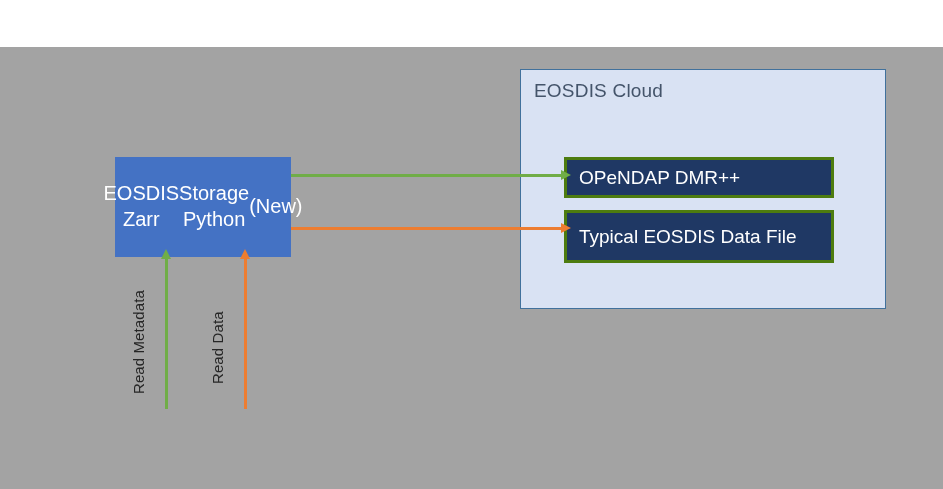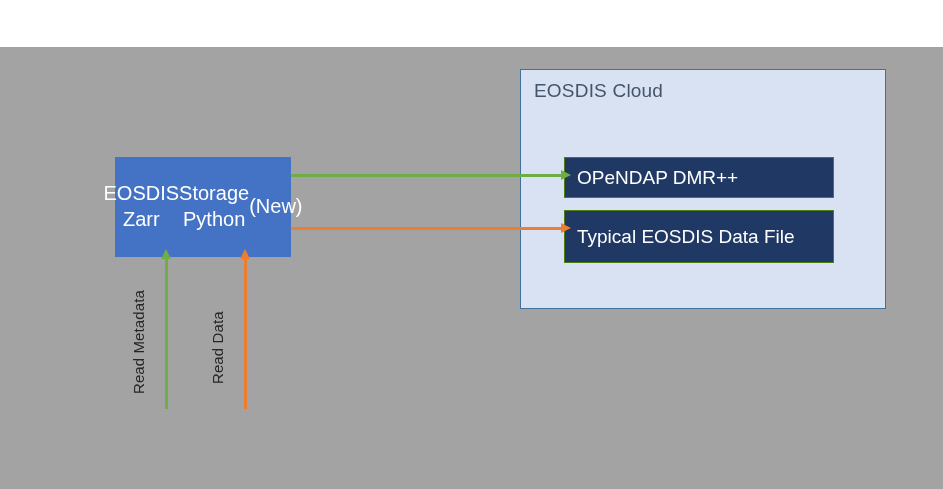--- a/index.html
+++ b/index.html
@@ -37,21 +37,21 @@
     font-size: 19px;
     color: #44546A;
     letter-spacing: 0.2px;
     white-space: nowrap;
   }
 
   
   .dark-box {
     position: absolute;
     background: #1F3864;
-    border: 1px solid #4d7c0f;
+    border: 3px solid #4d7c0f;
     box-sizing: border-box;
     display: flex;
     align-items: center;
     color: #FFFFFF;
     font-size: 19px;
     padding-left: 12px;
     white-space: nowrap;
     text-align: right;
   }
   .dark-box.b1 { left: 564px; top: 110px; width: 270px; height: 41px; }

